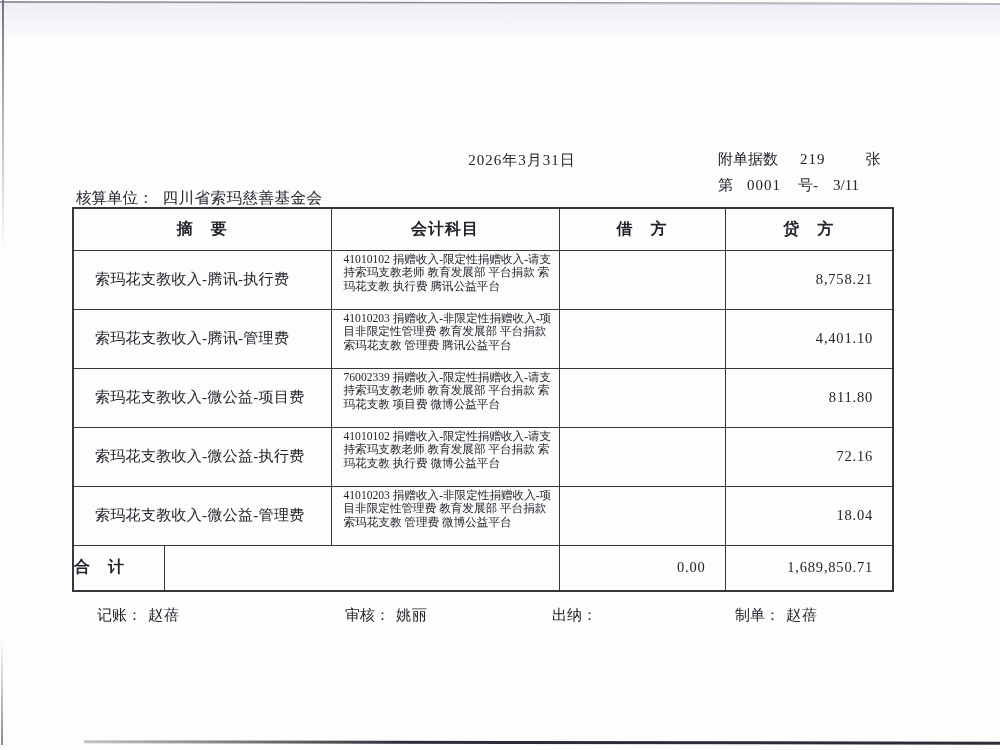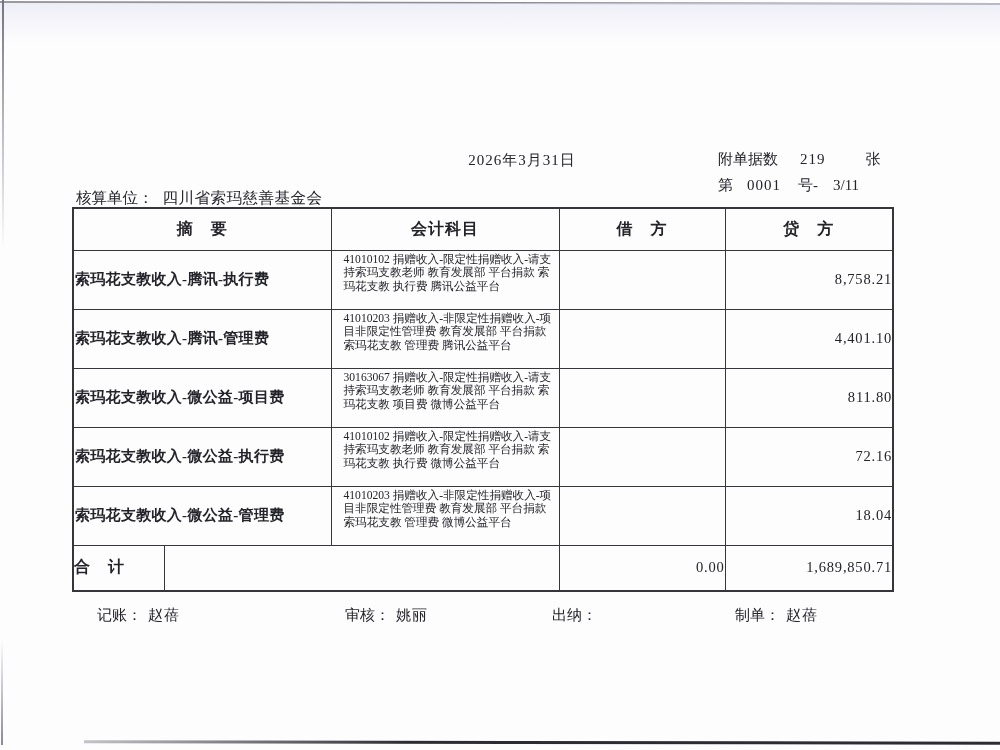--- a/index.html
+++ b/index.html
@@ -39,24 +39,24 @@
   .num-line .suffix { margin-left:17px; }
   .num-line .pageno { margin-left:15px; }
 
   table.voucher { position:absolute; top:207px; left:72px; width:820px;
     border-collapse:collapse; table-layout:fixed;
     border:2.5px solid var(--border, #2e2e35); }
   .voucher td, .voucher th { border:1.6px solid var(--border, #35353c); overflow:hidden; }
   .voucher th { font-size:16px; font-weight:bold; height:42px; text-align:center;
     letter-spacing:1px; font-family:"Liberation Serif","DejaVu Serif",serif; }
   .voucher tr.row td { height:59px; }
-  td.summary { font-size:15px; padding-left:1px; letter-spacing:0.3px; vertical-align:middle;font-weight:bold; }
+  td.summary { font-size:15px; padding-left:21px; letter-spacing:0.3px; vertical-align:middle; }
   td.subject { font-size:11.6px; line-height:13.9px; padding:2px 3px 0 12px;
     vertical-align:top; word-break:break-all; }
-  td.debit, td.credit { text-align:right; padding-right:0; font-size:14.5px;
+  td.debit, td.credit { text-align:right; padding-right:19px; font-size:14.5px;
     letter-spacing:0.8px; vertical-align:middle; }
   tr.total td { height:46px; }
   td.total-label { font-size:16px; font-weight:bold; letter-spacing:1px; }
 
   .sig { position:absolute; top:606px; font-size:15px; white-space:nowrap; }
   .sig .value { margin-left:6px; letter-spacing:1px; }
   .sig-1 { left:97px; } .sig-2 { left:345px; } .sig-3 { left:552px; } .sig-4 { left:735px; }
 </style>
 </head>
 <body>
@@ -105,21 +105,21 @@
       <td class="credit">8,758.21</td>
     </tr>
     <tr class="row">
       <td colspan="2" class="summary">索玛花支教收入-腾讯-管理费</td>
       <td class="subject">41010203 捐赠收入-非限定性捐赠收入-项目非限定性管理费 教育发展部 平台捐款 索玛花支教 管理费 腾讯公益平台</td>
       <td class="debit"></td>
       <td class="credit">4,401.10</td>
     </tr>
     <tr class="row">
       <td colspan="2" class="summary">索玛花支教收入-微公益-项目费</td>
-      <td class="subject">30163067 捐赠收入-限定性捐赠收入-请支持索玛支教老师 教育发展部 平台捐款 索玛花支教 项目费 微博公益平台</td>
+      <td class="subject">76002339 捐赠收入-限定性捐赠收入-请支持索玛支教老师 教育发展部 平台捐款 索玛花支教 项目费 微博公益平台</td>
       <td class="debit"></td>
       <td class="credit">811.80</td>
     </tr>
     <tr class="row">
       <td colspan="2" class="summary">索玛花支教收入-微公益-执行费</td>
       <td class="subject">41010102 捐赠收入-限定性捐赠收入-请支持索玛支教老师 教育发展部 平台捐款 索玛花支教 执行费 微博公益平台</td>
       <td class="debit"></td>
       <td class="credit">72.16</td>
     </tr>
     <tr class="row">

